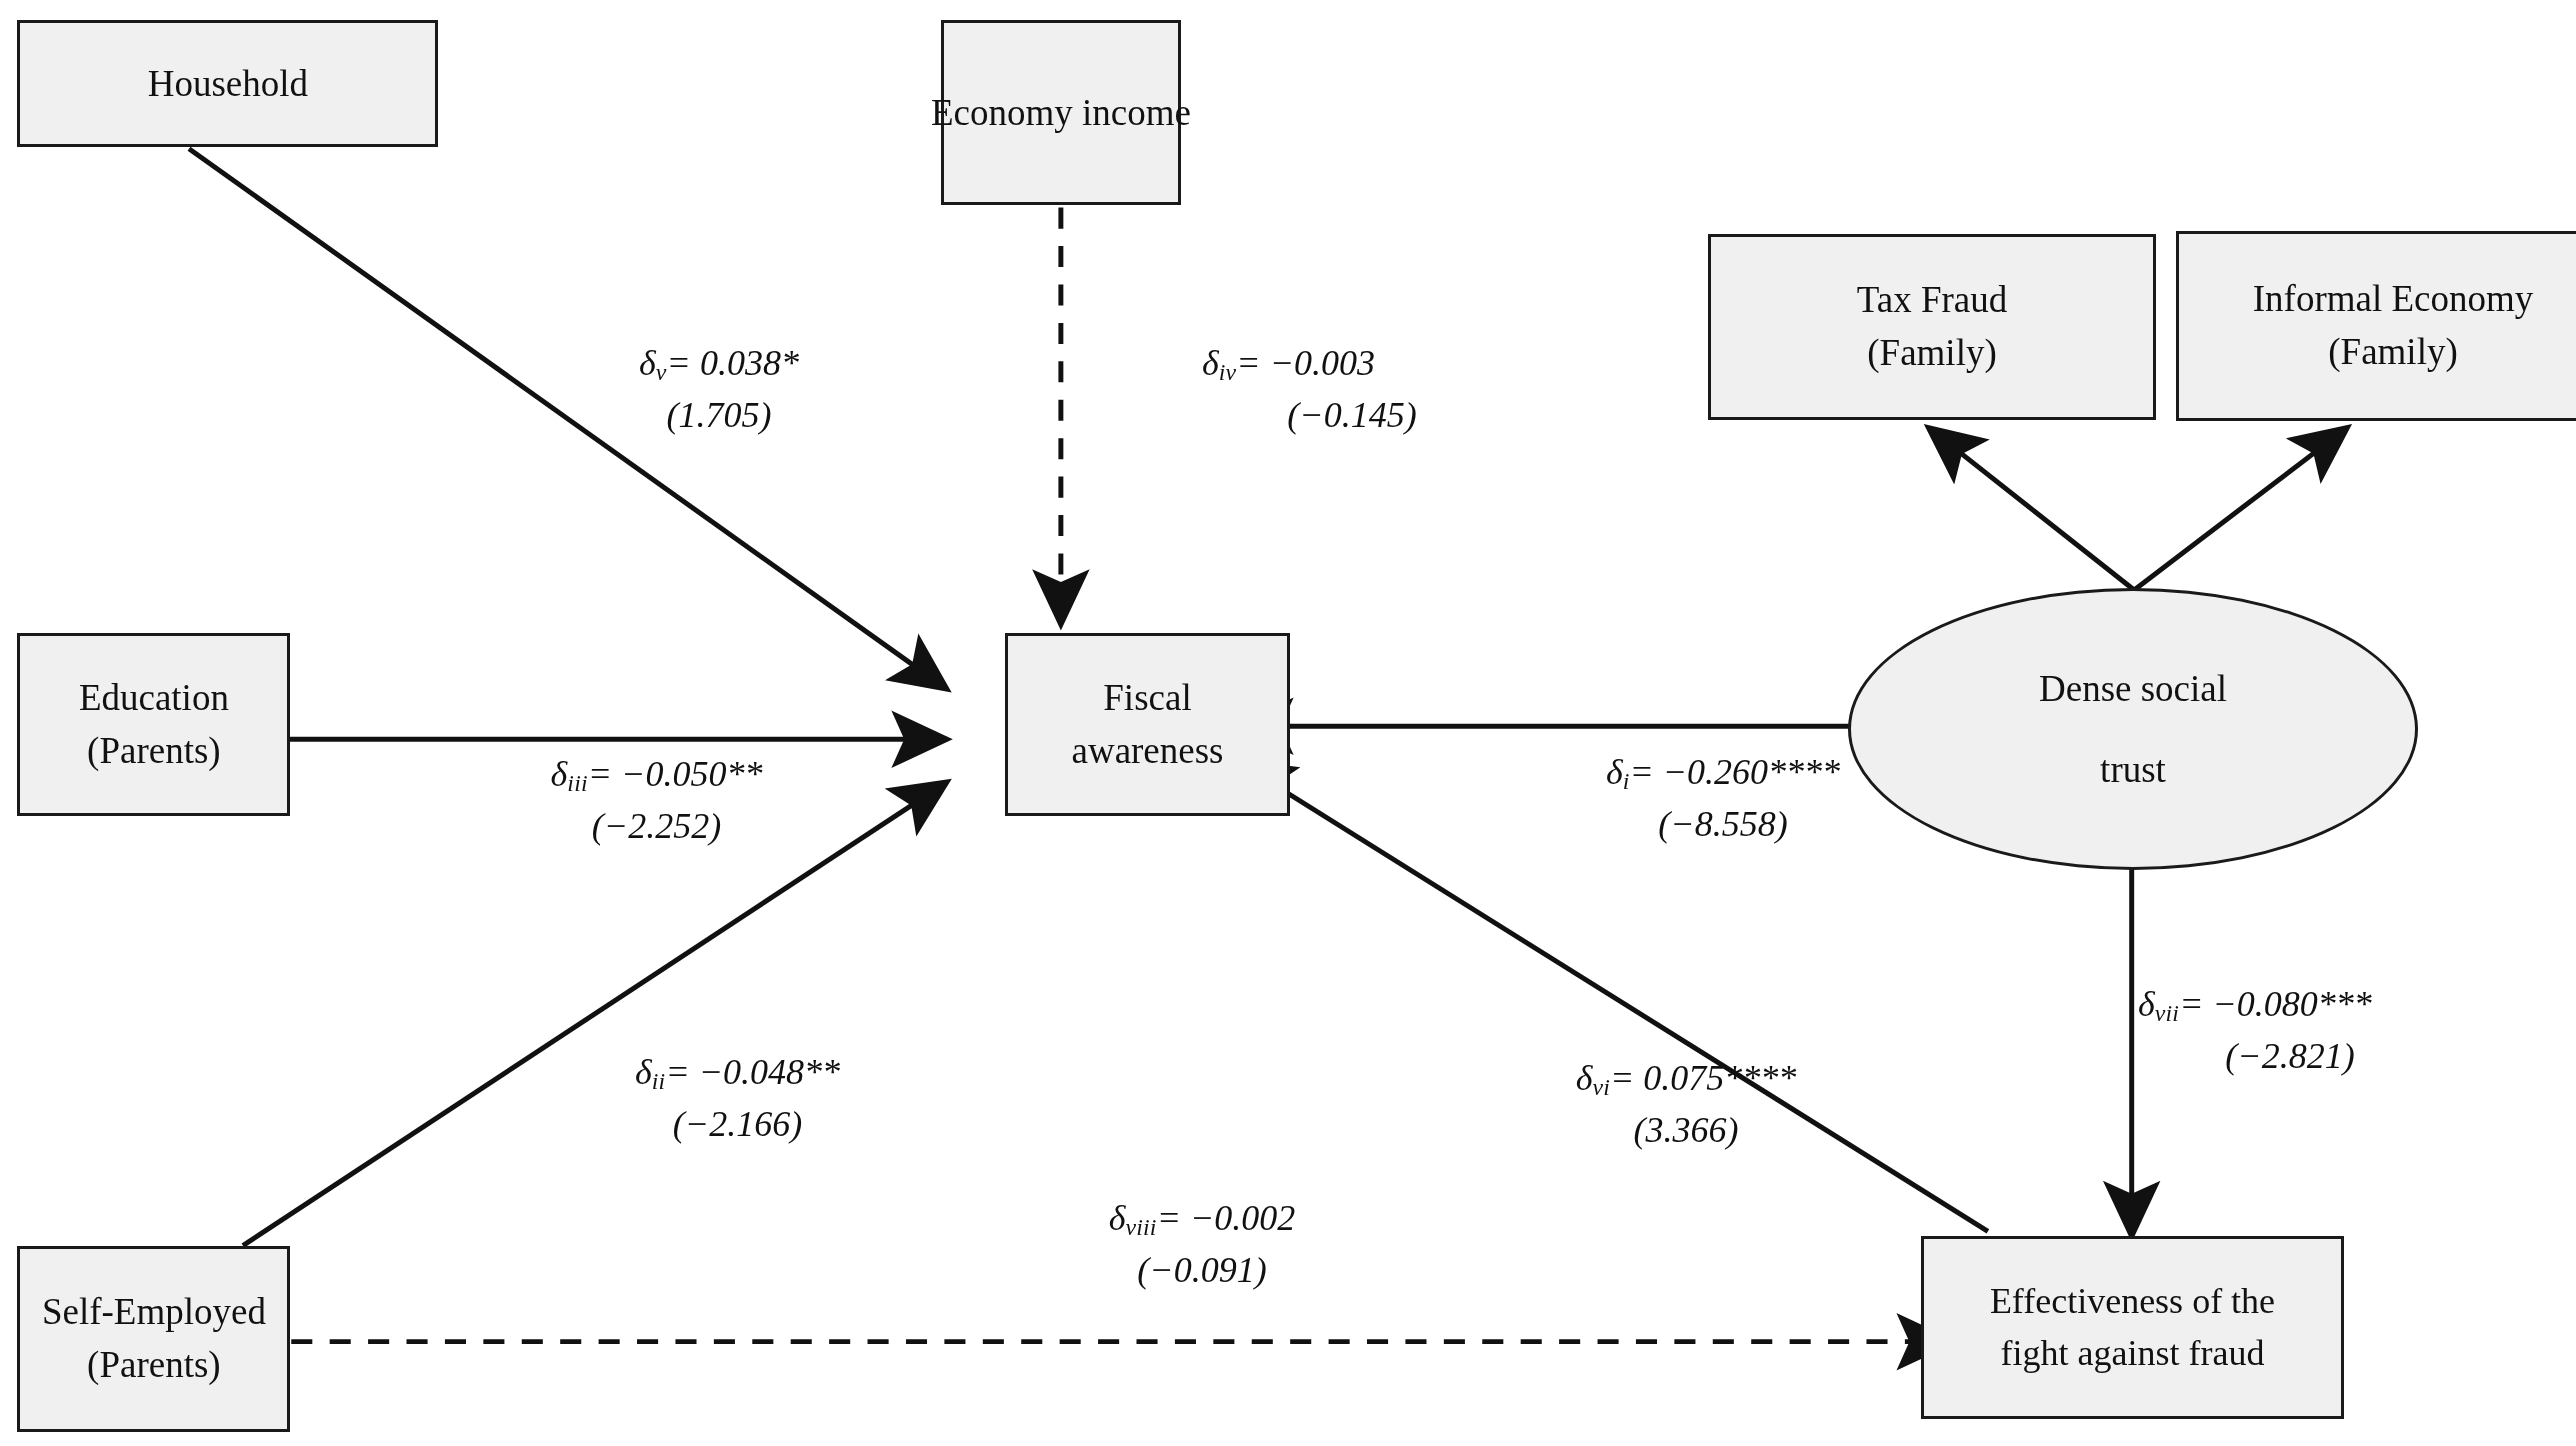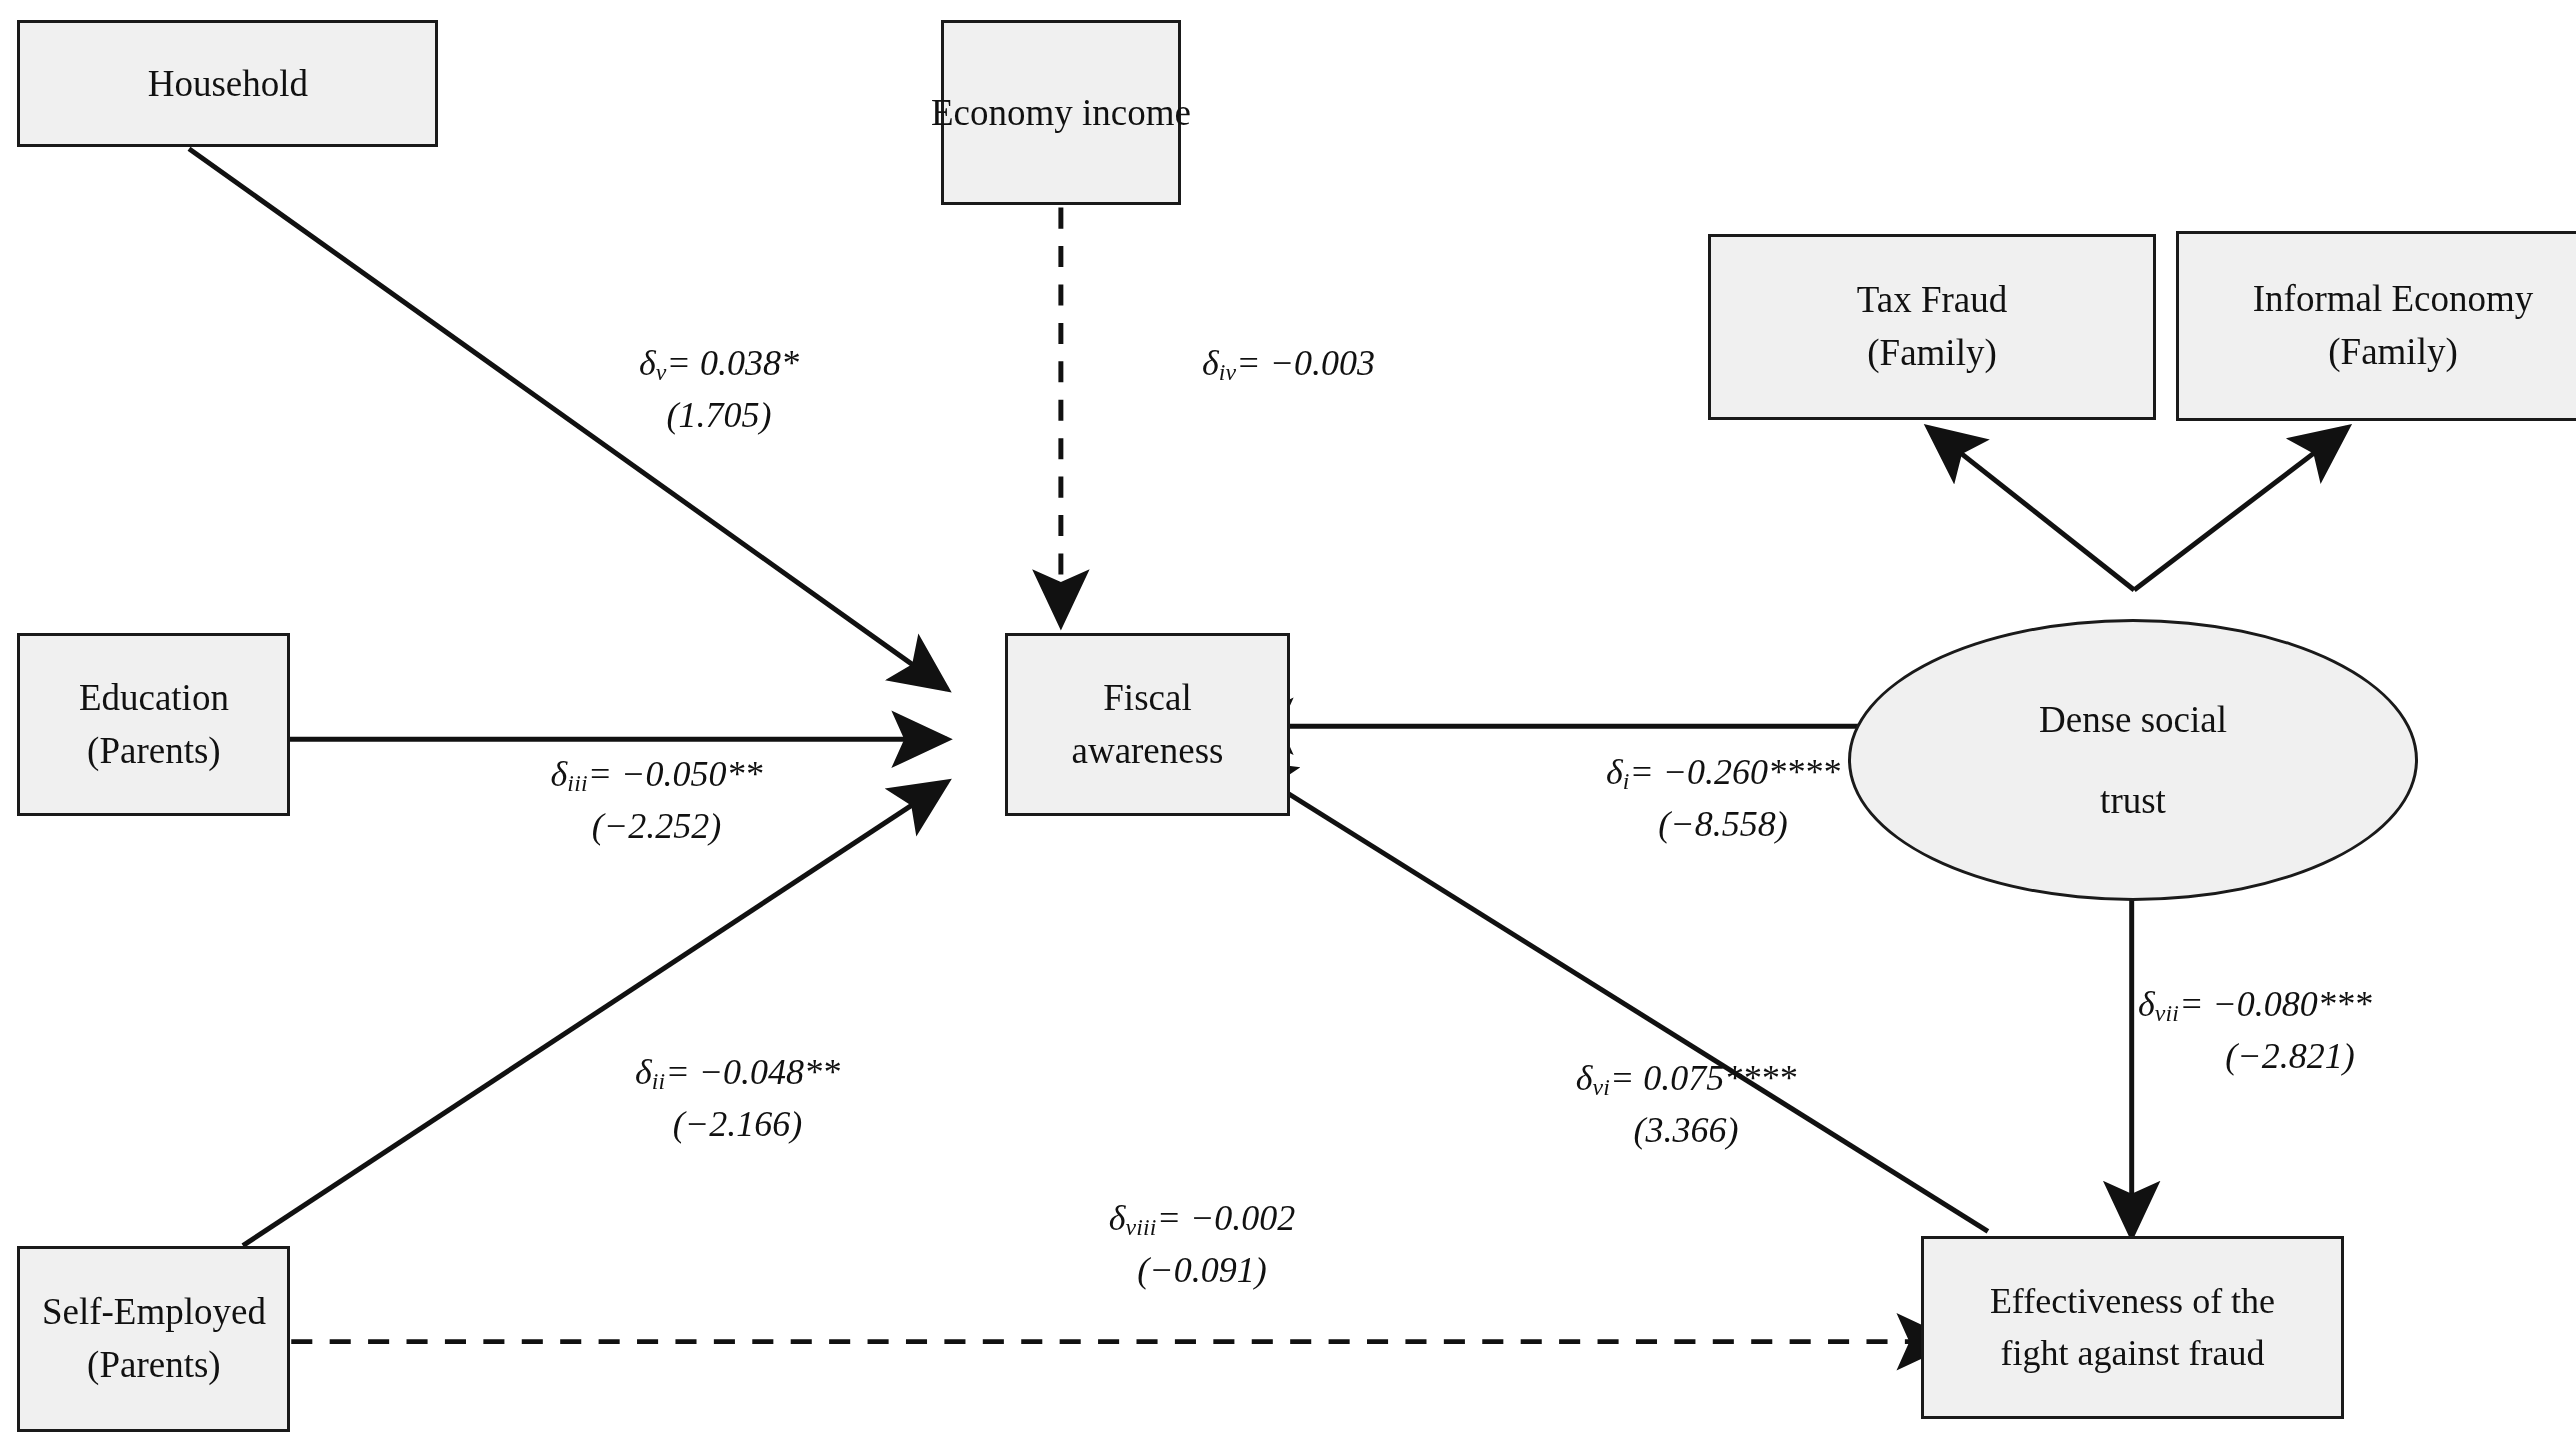--- a/index.html
+++ b/index.html
@@ -106,21 +106,21 @@
   <div class="node" style="left:17.4px; top:633px; width:273px; height:183px;">
     <span class="ln">Education</span>
     <span class="ln">(Parents)</span>
   </div>
 
   <div class="node" style="left:1005px; top:633px; width:285px; height:183px;">
     <span class="ln">Fiscal</span>
     <span class="ln">awareness</span>
   </div>
 
-  <div class="ellipse-node" style="left:1848px; top:619px; width:570px; height:282px;gap:24px;">
+  <div class="ellipse-node" style="left:1848px; top:588px; width:570px; height:282px;gap:24px;">
     <span class="ln">Dense social</span>
     <span class="ln">trust</span>
   </div>
 
   <div class="node" style="left:17.4px; top:1246px; width:273px; height:186px;">
     <span class="ln">Self-Employed</span>
     <span class="ln">(Parents)</span>
   </div>
 
   <div class="node" style="left:1921px; top:1236px; width:423px; height:183px; font-size:36px;">
@@ -128,20 +128,21 @@
     <span class="ln">fight against fraud</span>
   </div>
 
   <div class="edge-label" style="left:558px; top:338px; width:322px;">
     <span><span>δ</span><sub>v</sub><span>= 0.038*</span></span>
     <span class="l2">(1.705)</span>
   </div>
 
   <div class="edge-label" style="left:1202px; top:338px; width:322px; text-align:left;">
     <span><span>δ</span><sub>iv</sub><span>= −0.003</span></span>
+    <span class="l2" style="display:block;text-align:center;padding-right:22px;">(−0.145)</span>
   </div>
 
   <div class="edge-label" style="left:483px; top:749px; width:347px;">
     <span><span>δ</span><sub>iii</sub><span>= −0.050**</span></span>
     <span class="l2">(−2.252)</span>
   </div>
 
   <div class="edge-label" style="left:564px; top:1047px; width:347px;">
     <span><span>δ</span><sub>ii</sub><span>= −0.048**</span></span>
     <span class="l2">(−2.166)</span>

